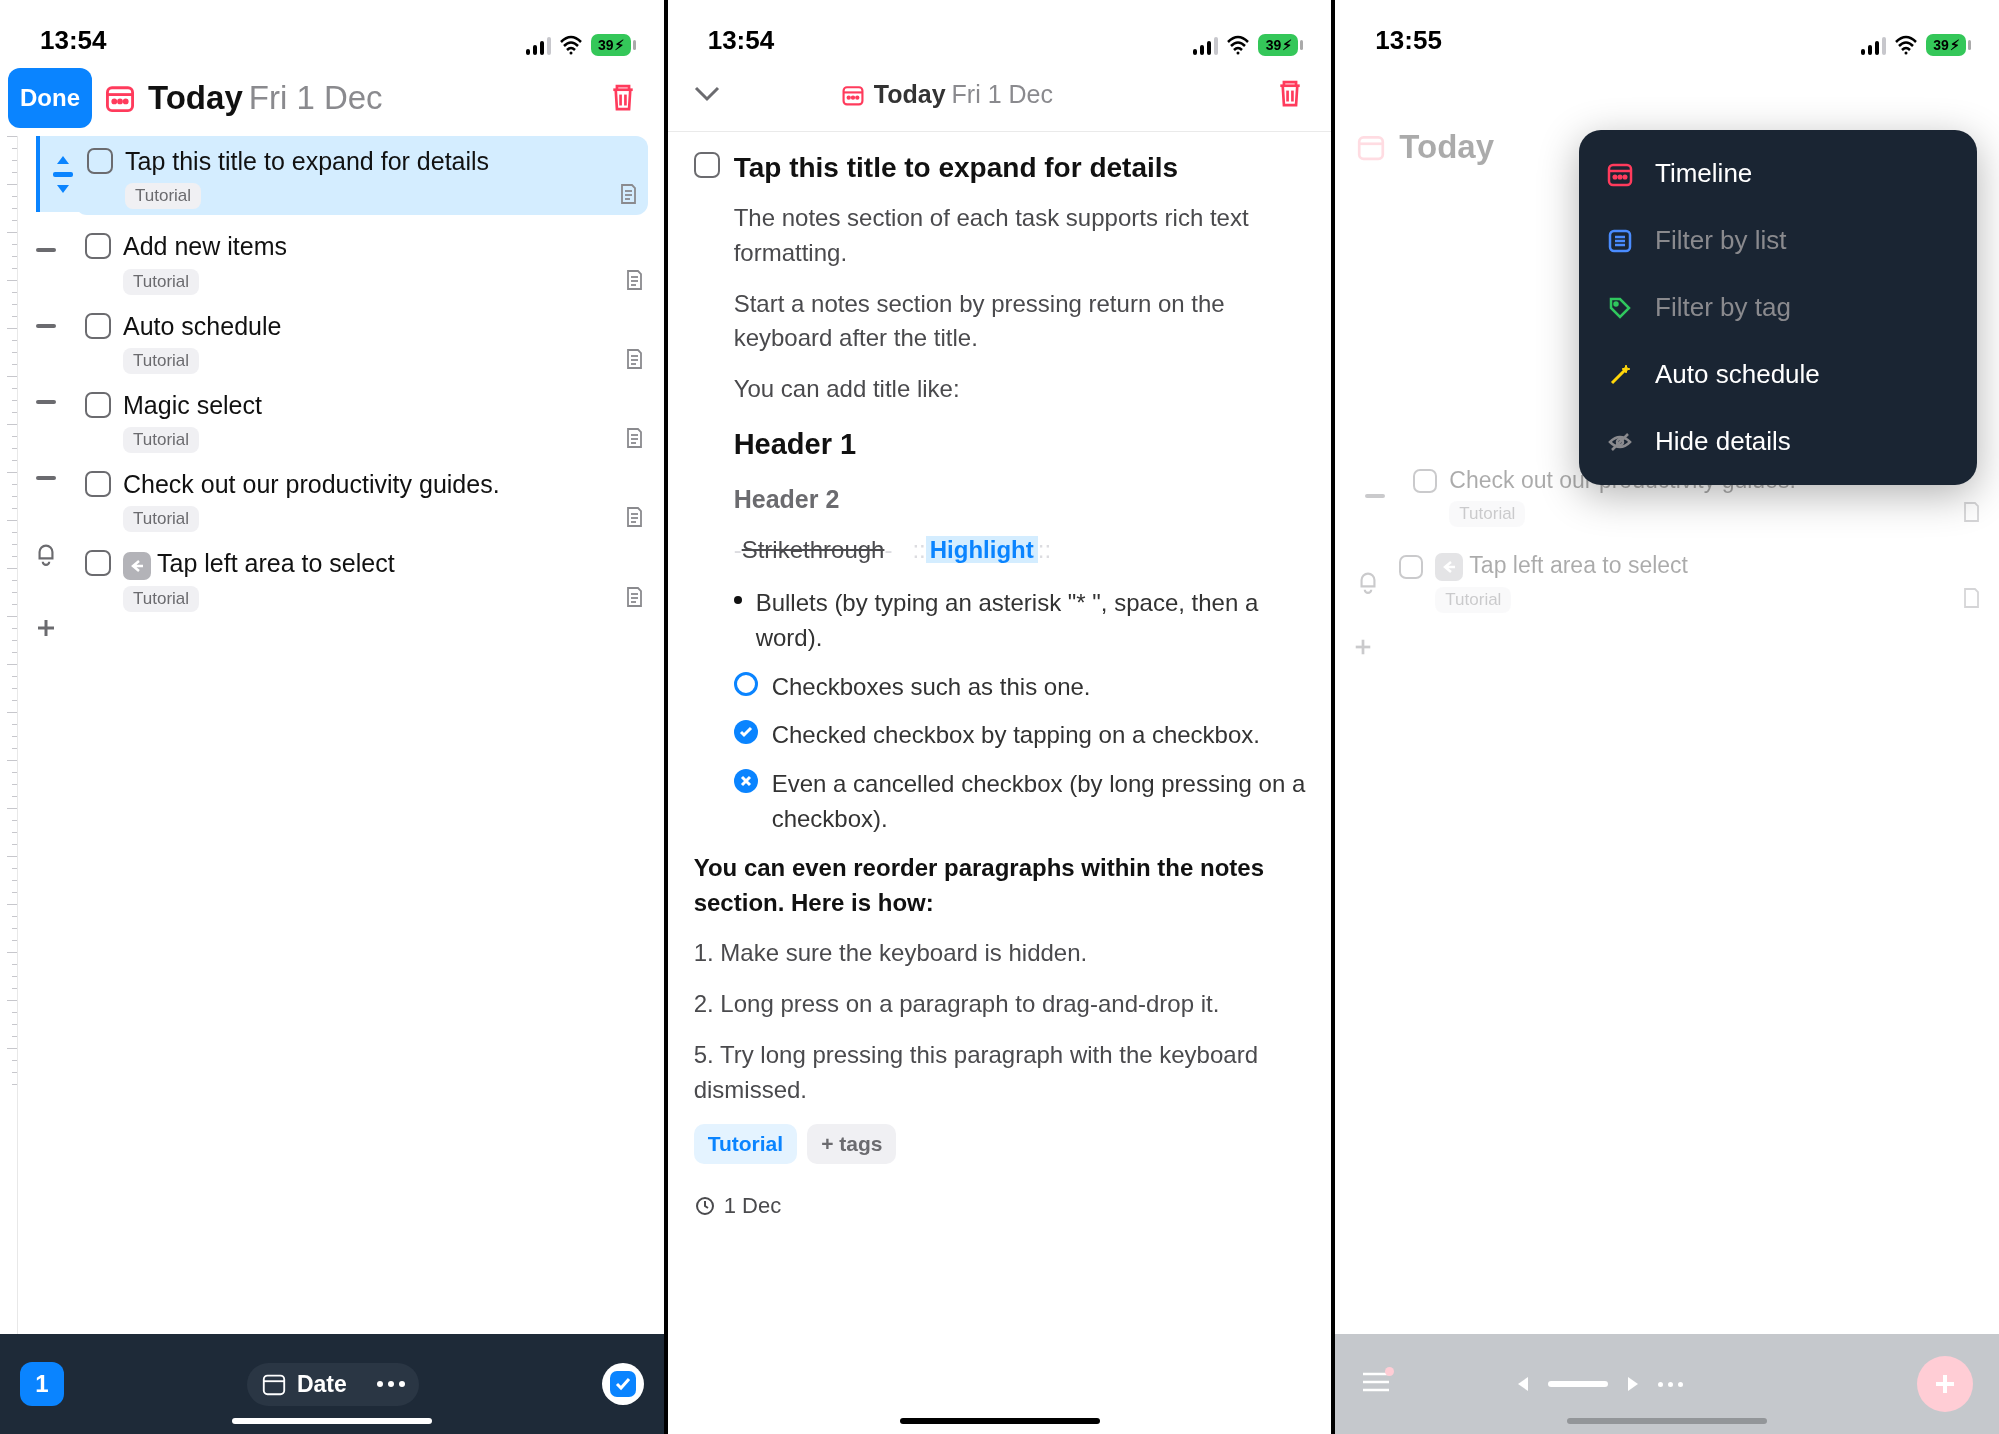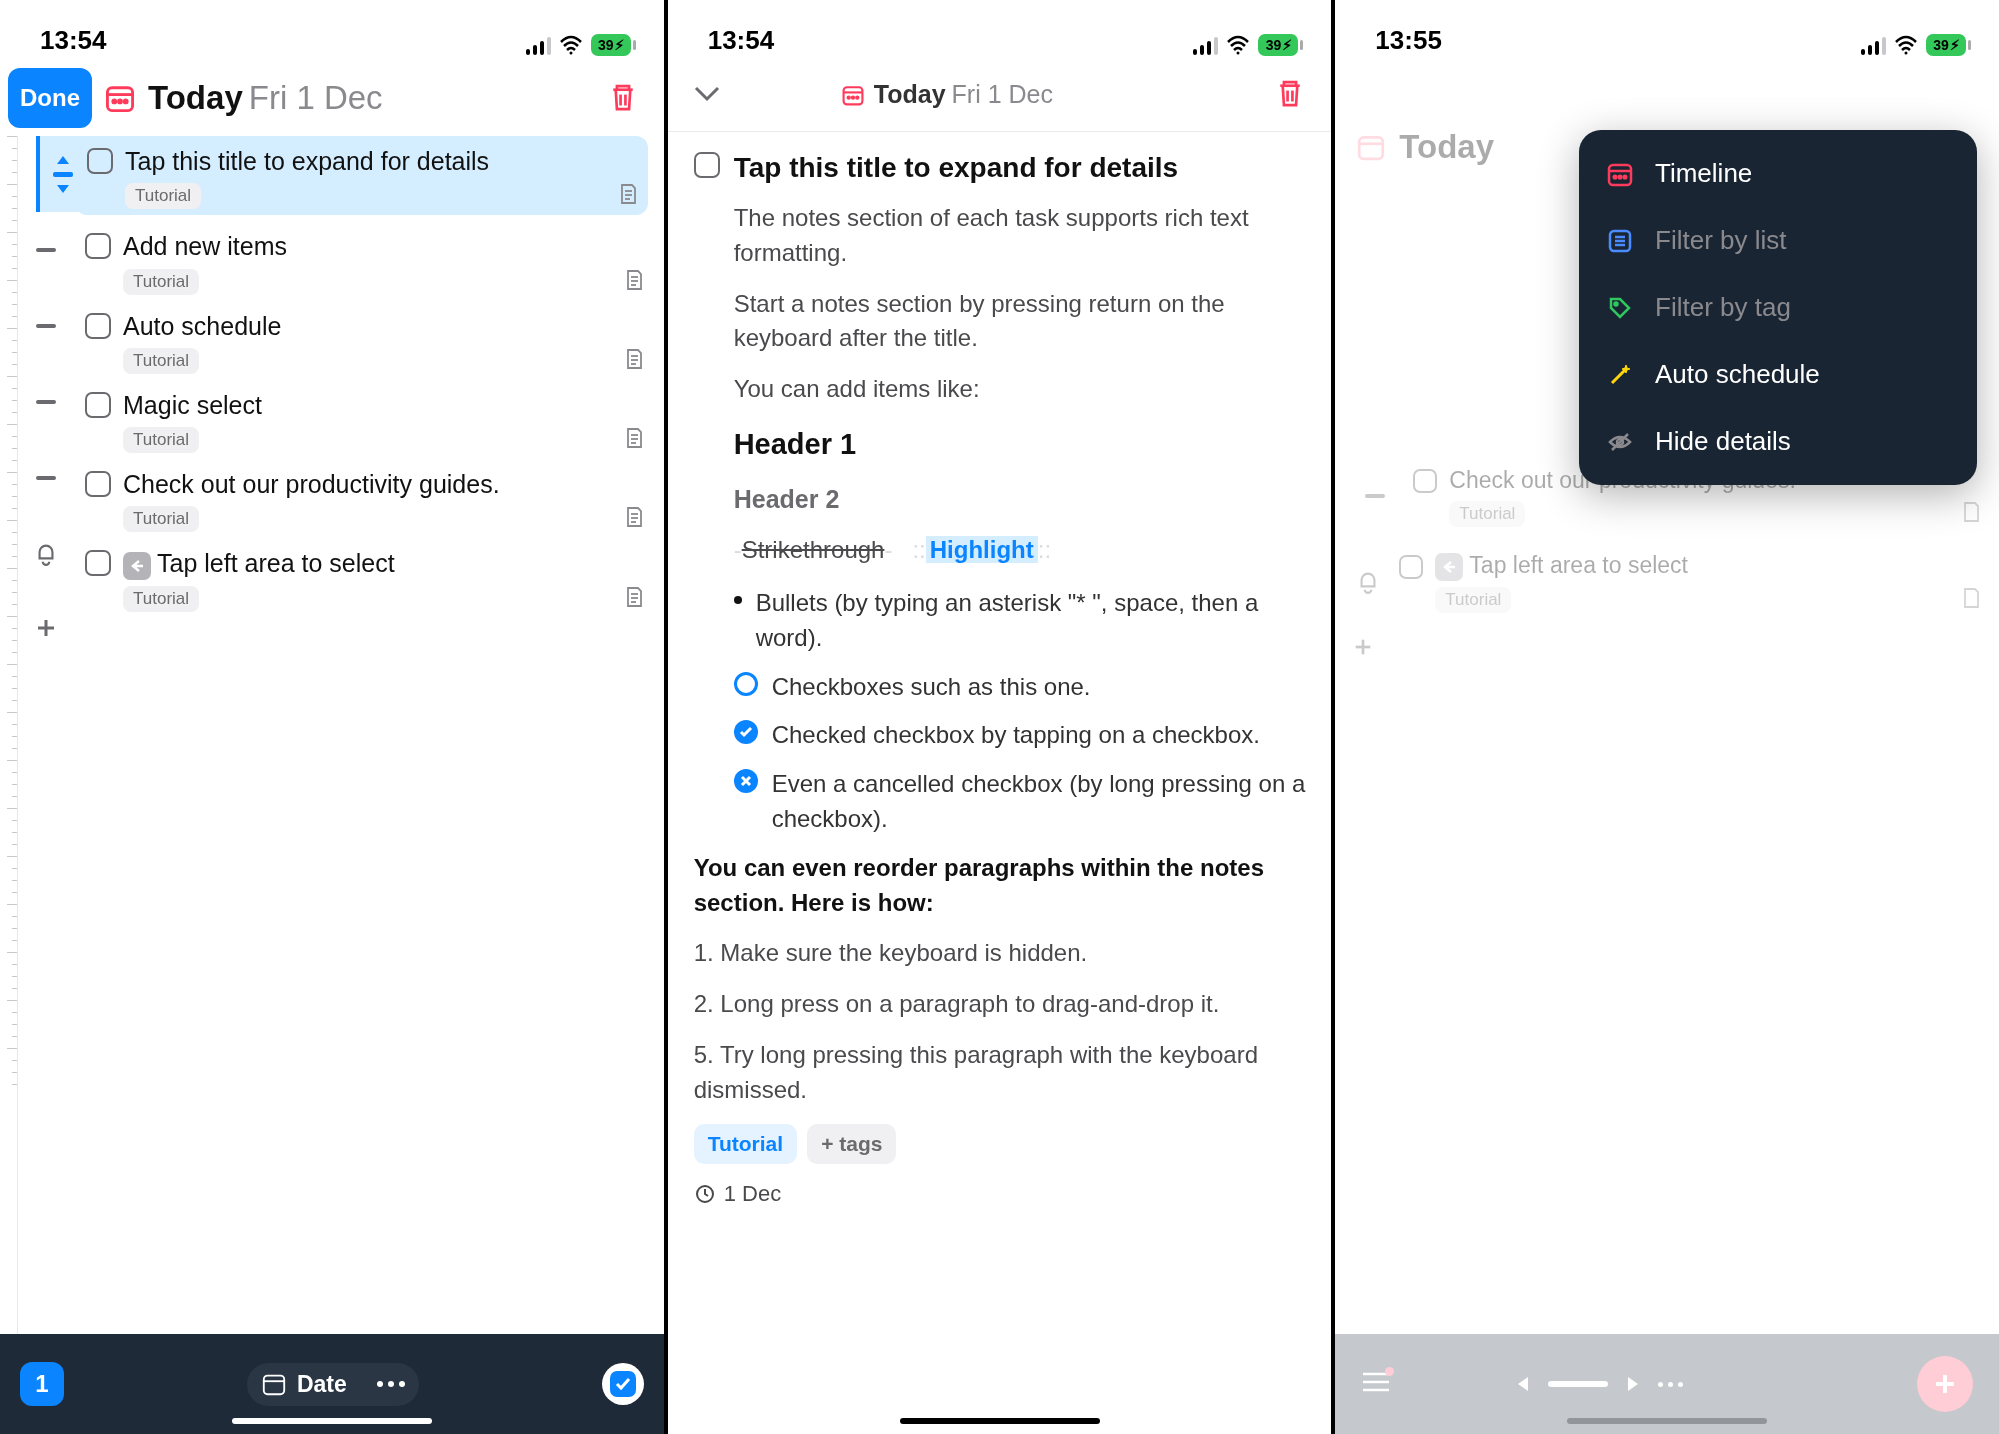--- a/index.html
+++ b/index.html
@@ -220,21 +220,21 @@
   .cb-open { width:24px;height:24px;border:3px solid var(--blue);border-radius:50%;flex-shrink:0;margin-top:2px;}
   .cb-check { width:24px;height:24px;background:var(--blue);border-radius:50%;flex-shrink:0;margin-top:2px;display:flex;align-items:center;justify-content:center;}
   .cb-check svg{stroke:#fff;stroke-width:3;fill:none;width:14px;height:12px;}
   .cb-x { width:24px;height:24px;background:var(--blue);border-radius:50%;flex-shrink:0;margin-top:2px;display:flex;align-items:center;justify-content:center;}
   .cb-x svg{stroke:#fff;stroke-width:3;fill:none;width:12px;height:12px;}
   .notes .bold-para { font-weight:800; color:#111; padding-left:0;}
   .notes .num-para { padding-left:0;}
   .tagrow { display:flex; gap:10px; margin-top:14px;}
   .tag-blue { background:var(--tag-blue-bg); color:var(--blue); font-weight:600; padding:5px 14px; border-radius:10px; font-size:21px;}
   .tag-gray { background:var(--tag-bg); color:#6b6b6f; font-weight:600; padding:5px 14px; border-radius:10px; font-size:21px;}
-  .date-line { display:flex; align-items:center; gap:8px; margin-top:14px; color:#4a4a4d; font-size:22px; font-weight:500;}
+  .date-line { display:flex; align-items:center; gap:8px; margin-top:26px; color:#4a4a4d; font-size:22px; font-weight:500;}
   .date-line svg { stroke:#4a4a4d; fill:none; stroke-width:2; width:22px; height:22px;}
 
   
   .p3-bg { flex:1; position:relative; background:#fff;}
   .ghost-content {
     position:absolute; inset:60px 0 100px 0;
     padding:0 18px;
     opacity:0.35;
     display:flex; flex-direction:column;
   }
@@ -658,21 +658,21 @@
 
     <div class="p2-body">
       <div class="p2-task-row">
         <span class="checkbox"></span>
         <span class="p2-task-title">Tap this title to expand for details</span>
       </div>
 
       <div class="notes">
         <p>The notes section of each task supports rich text formatting.</p>
         <p>Start a notes section by pressing return on the keyboard after the title.</p>
-        <p>You can add items like:</p>
+        <p>You can add title like:</p>
         <p class="h1" style="padding-left:40px;">Header 1</p>
         <p class="h2" style="padding-left:40px;">Header 2</p>
 
         <div class="fmt-row">
           <span class="bold-star">-</span><span class="strike">Strikethrough</span><span class="bold-star">-</span>
           &nbsp;&nbsp;<span class="bold-star">::</span><span class="hl">Highlight</span><span class="bold-star">::</span>
         </div>
 
         <div style="height:10px;"></div>
         <div class="bullet-row">

